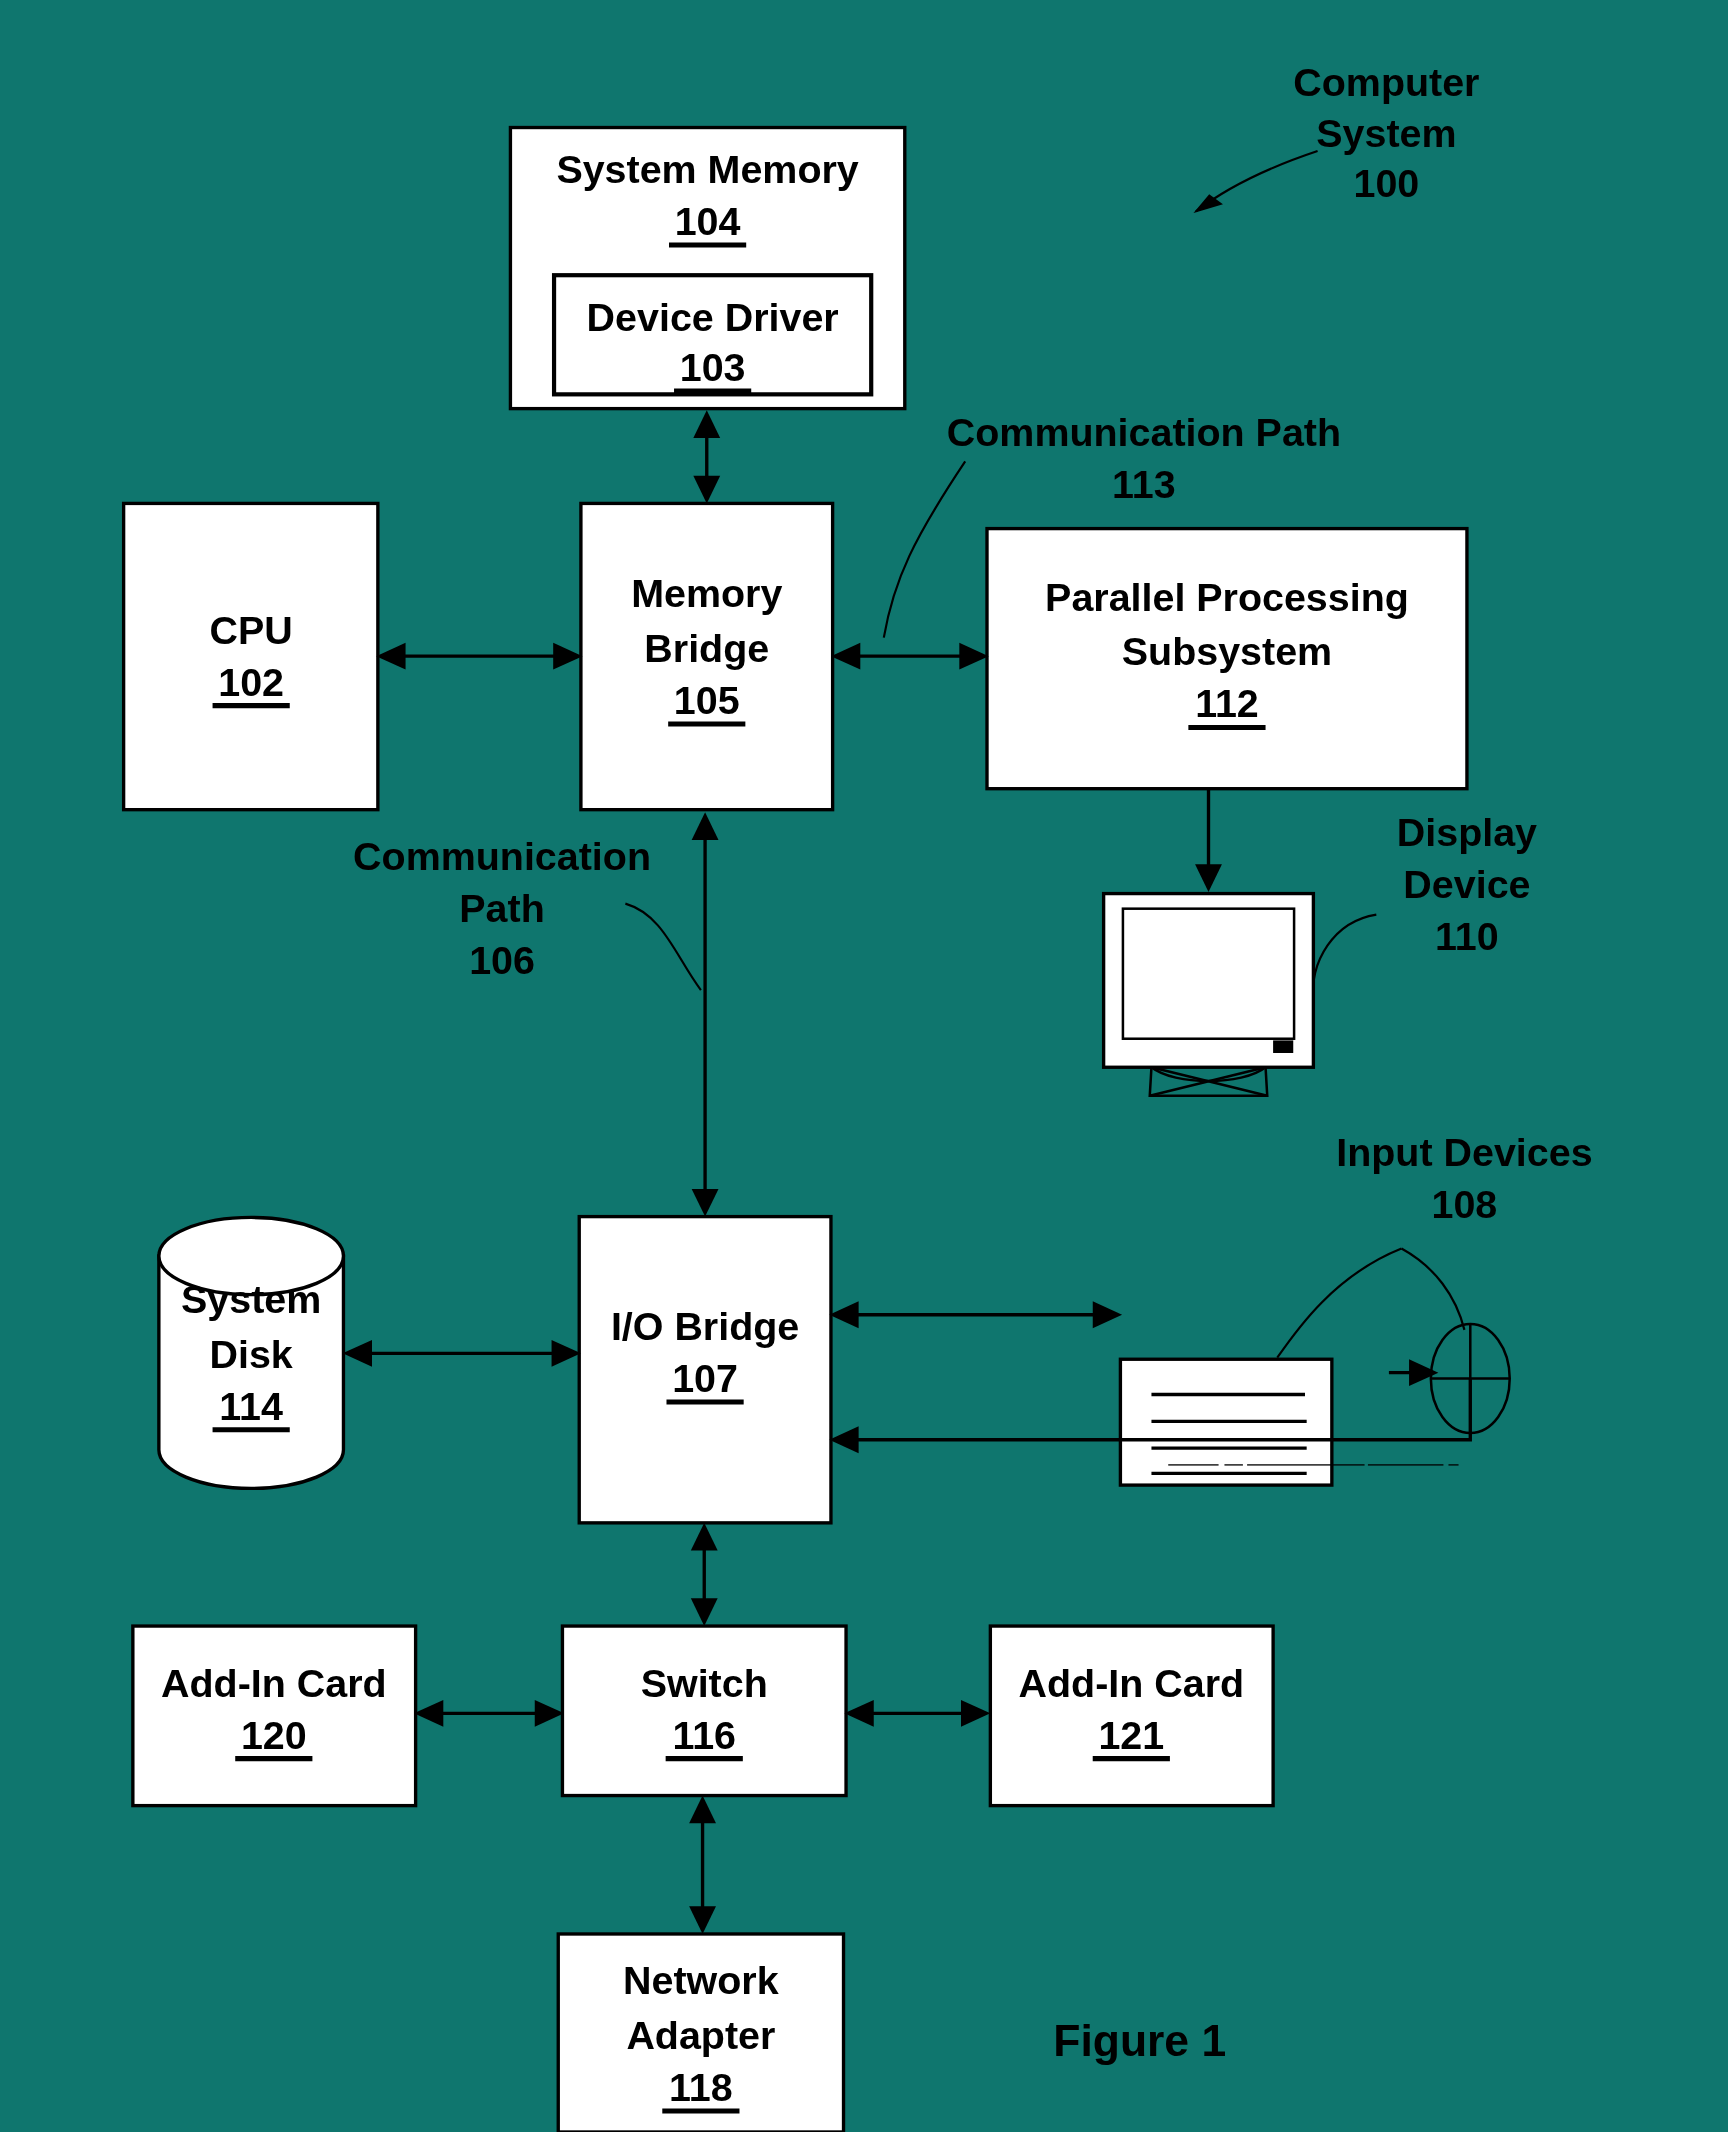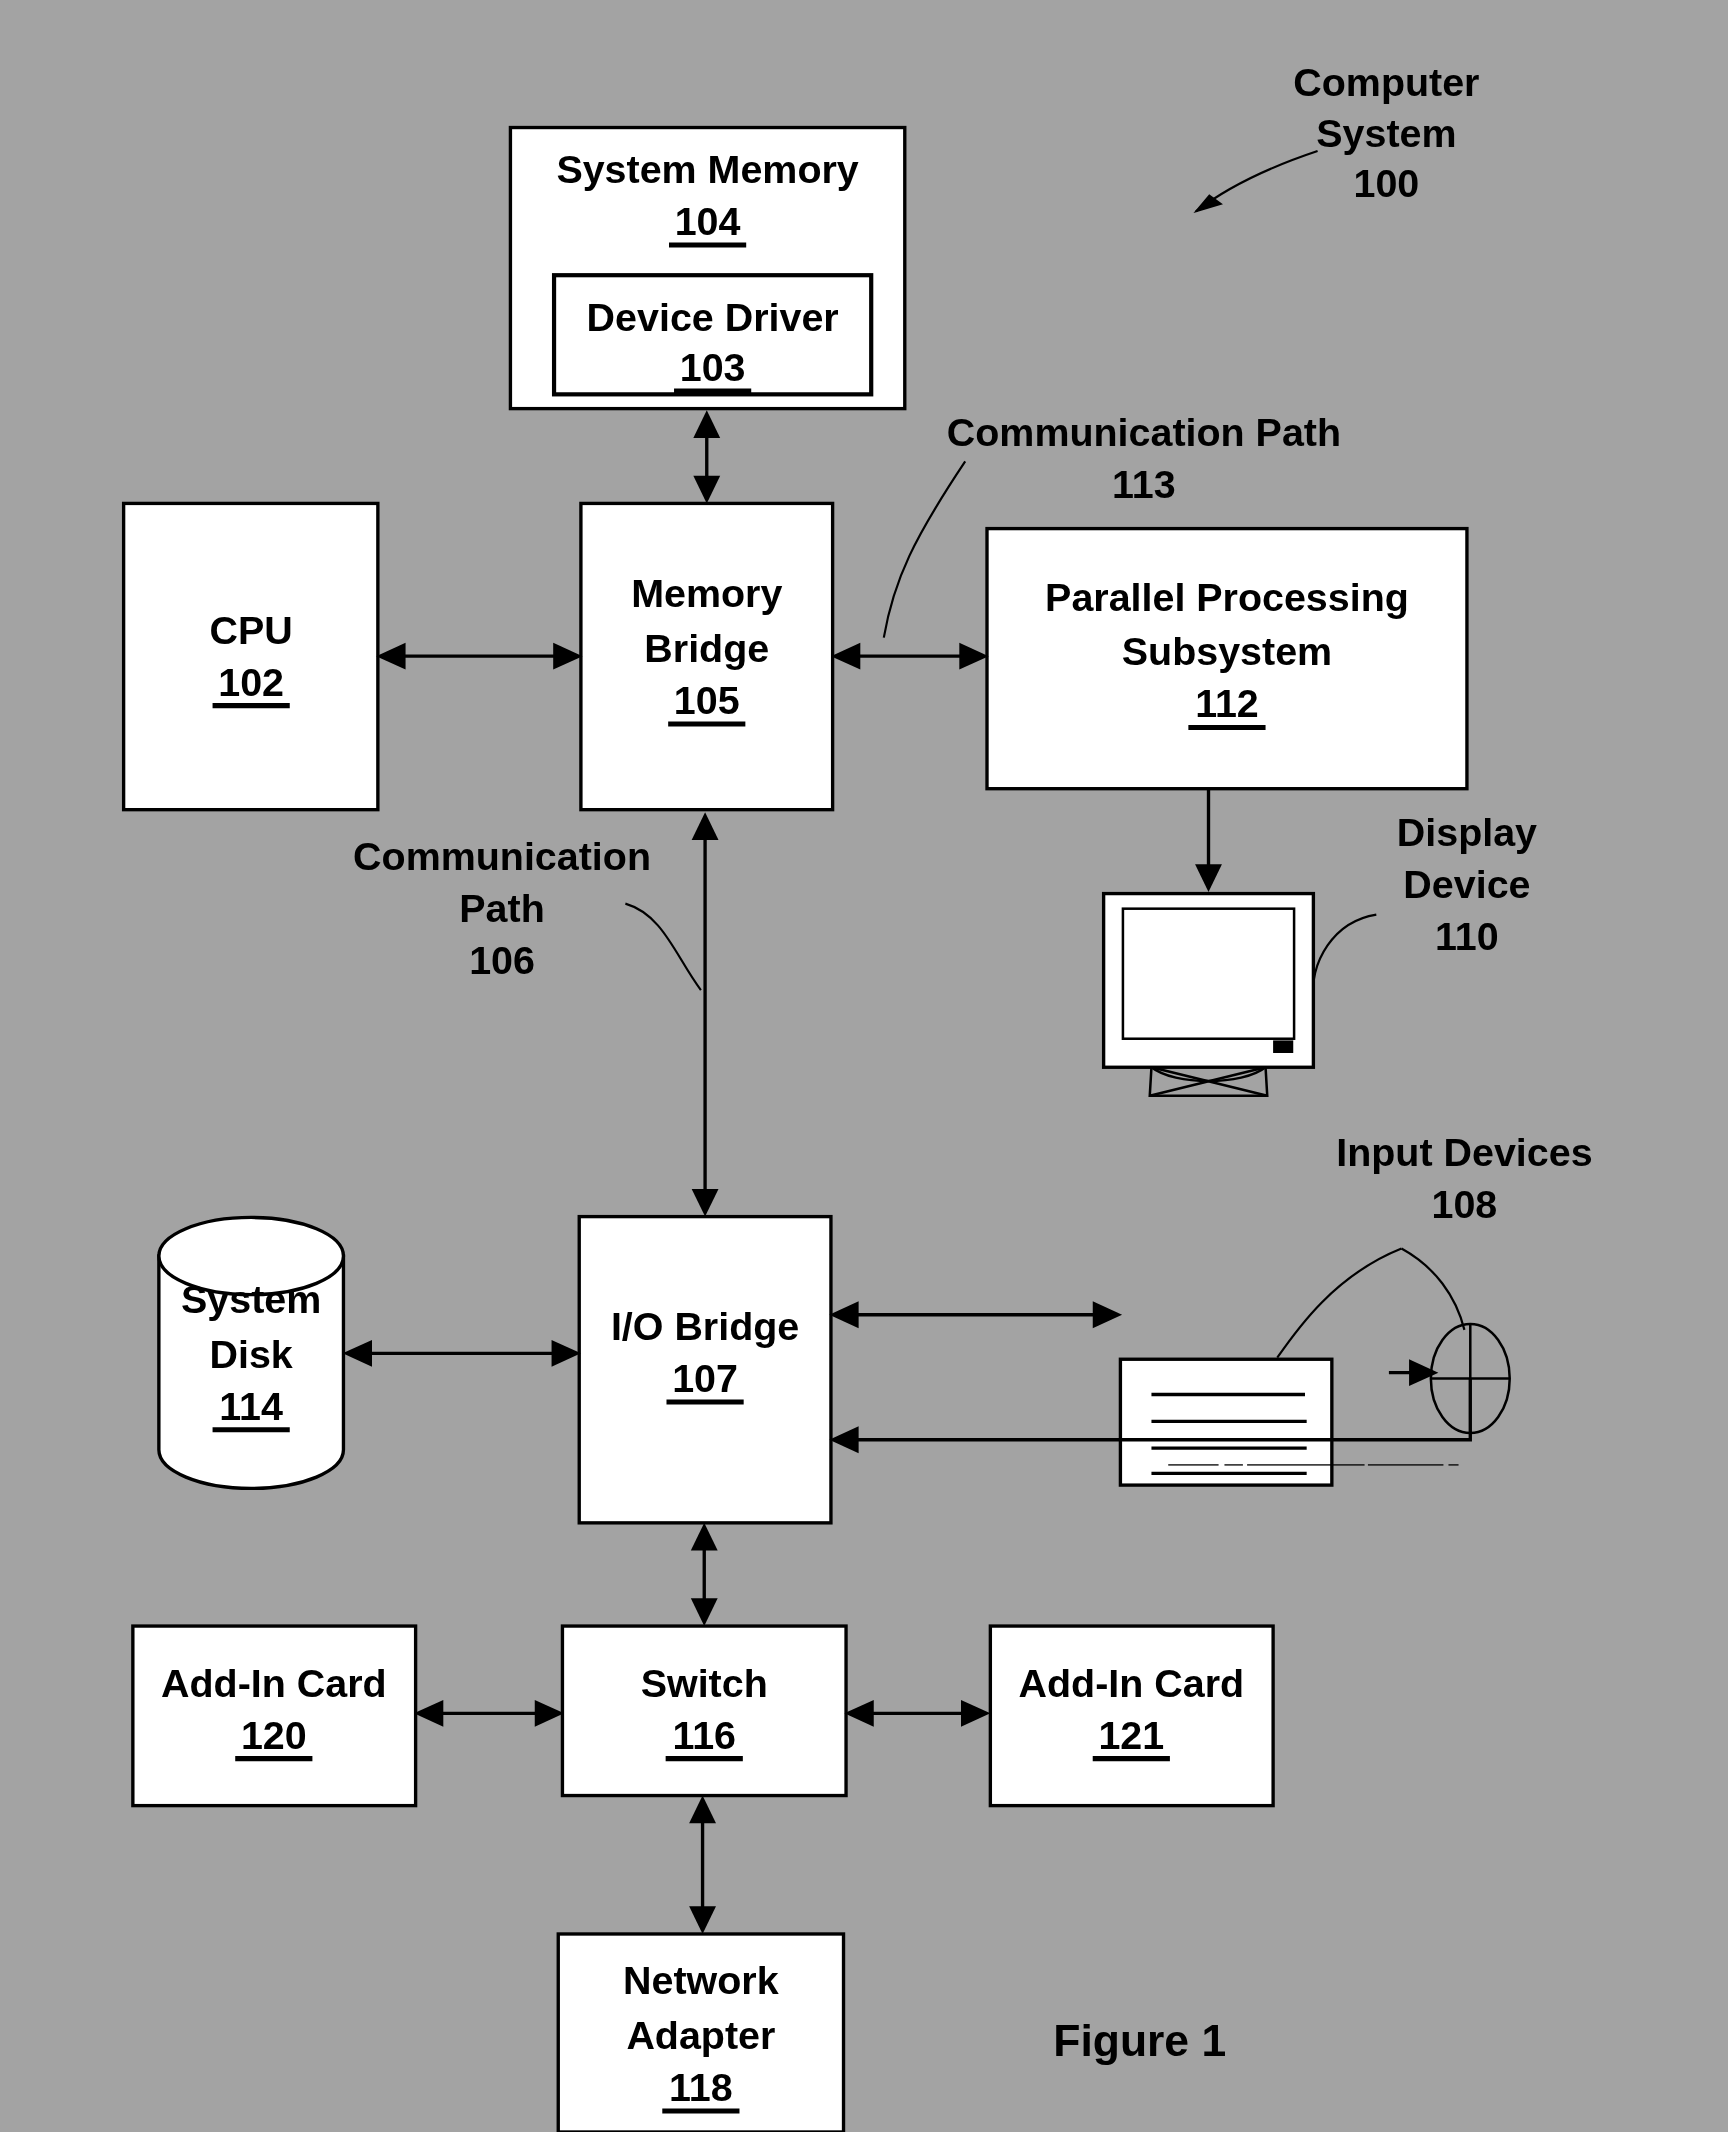--- a/index.html
+++ b/index.html
@@ -9,21 +9,21 @@
     background: #ffffff;
   }
   body {
     font-family: "Liberation Sans", sans-serif;
     color: #000000;
   }
   #figure-root {
     position: relative;
     width: 1729px;
     height: 2132px;
-    background: #a3a3a3;
+    background: #0f766e;
     overflow: hidden;
   }
   svg.diagram {
     display: block;
     width: 1729px;
     height: 2132px;
   }
   .box {
     fill: #ffffff;
     stroke: #000000;

